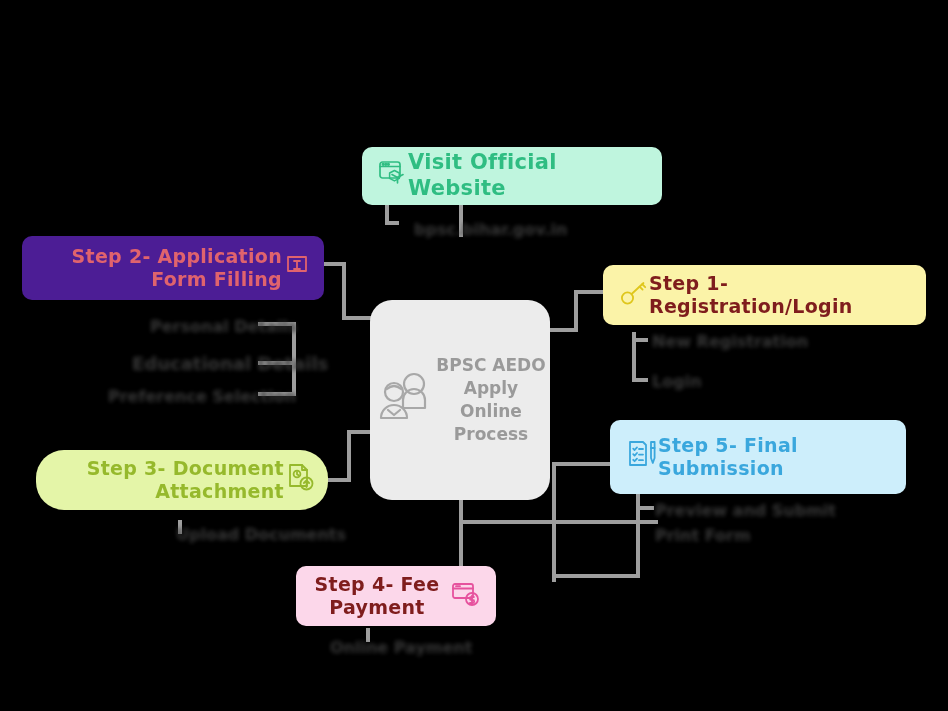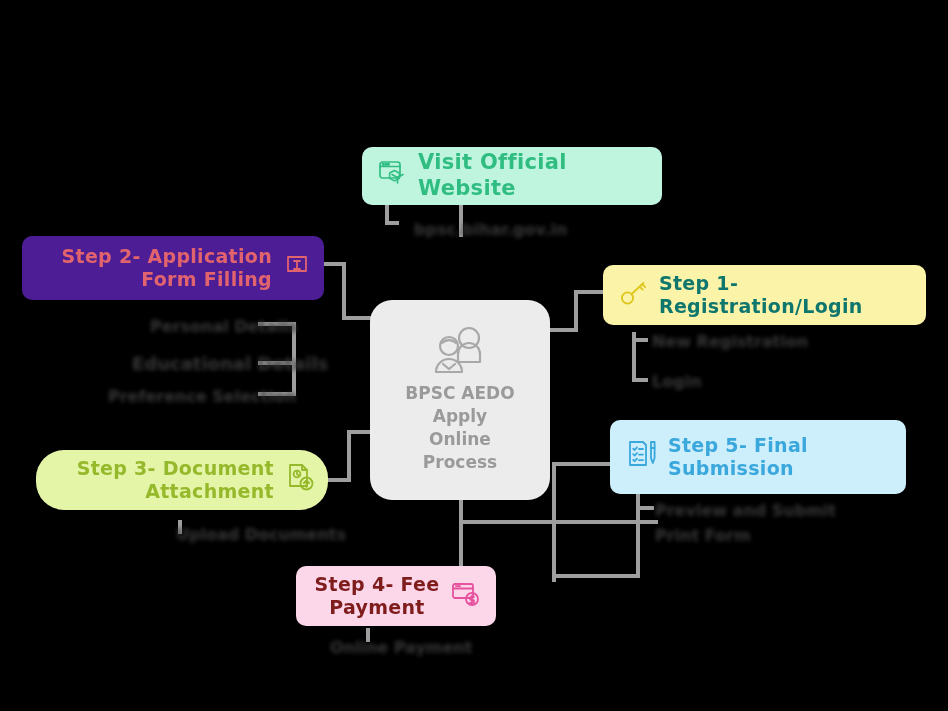--- a/index.html
+++ b/index.html
@@ -22,21 +22,21 @@
     background: #9e9e9e;
   }
 
   
   .node {
     position: absolute;
     border-radius: 10px;
     box-sizing: border-box;
     display: flex;
     align-items: center;
-    gap: 10px;
+    gap: 0;
     padding: 10px 16px;
   }
   .node .label {
     font-family: "DejaVu Sans", sans-serif;
     font-weight: 700;
     letter-spacing: .3px;
     line-height: 1.22;
   }
   .node .ico {
     flex: 0 0 auto;
@@ -46,21 +46,21 @@
   
   #hub {
     position: absolute;
     left: 370px;
     top: 300px;
     width: 180px;
     height: 200px;
     background: #ececec;
     border-radius: 22px;
     display: flex;
-    flex-direction: column;
+    flex-direction: row;
     align-items: center;
     justify-content: center;
     gap: 0;
   }
   #hub .hub-text {
     color: #9a9a9a;
     font-size: 17px;
     font-weight: 600;
     text-align: center;
     line-height: 1.35;
@@ -79,21 +79,21 @@
     white-space: nowrap;
     line-height: 1.35;
     opacity: .95;
   }
 
   
   .n-website { background:#bff5de; }
   .n-website .label { color:#2fbd82; font-size:21px; }
 
   .n-step1 { background:#fbf3a8; }
-  .n-step1 .label { color:#0f766e; font-size:19px; }
+  .n-step1 .label { color:#7f1d1d; font-size:19px; }
 
   .n-step2 { background:#4c1d95; }
   .n-step2 .label { color:#e0636d; font-size:19px; text-align:right; }
 
   .n-step3 { background:#e4f5a8; }
   .n-step3 .label { color:#96b92c; font-size:19px; text-align:right; }
 
   .n-step4 { background:#fcd7ea; }
   .n-step4 .label { color:#7f1d1d; font-size:19px; text-align:center; }
 

